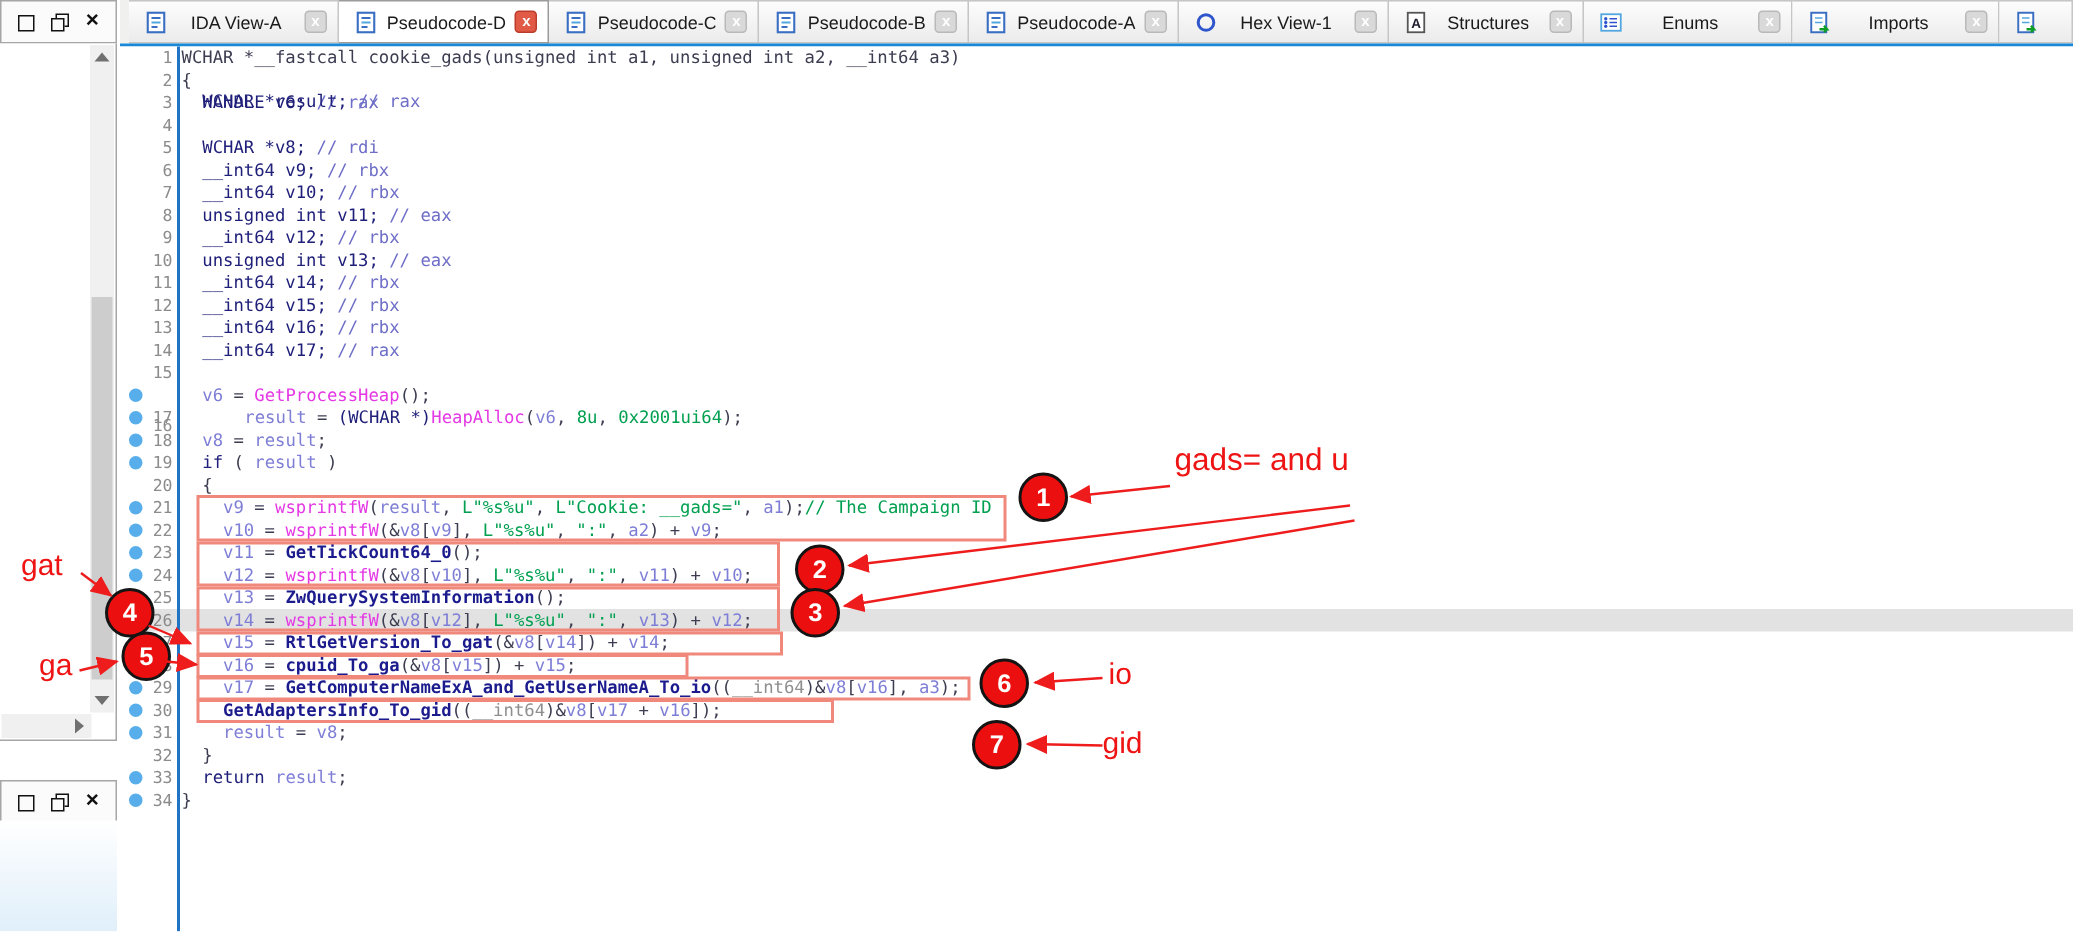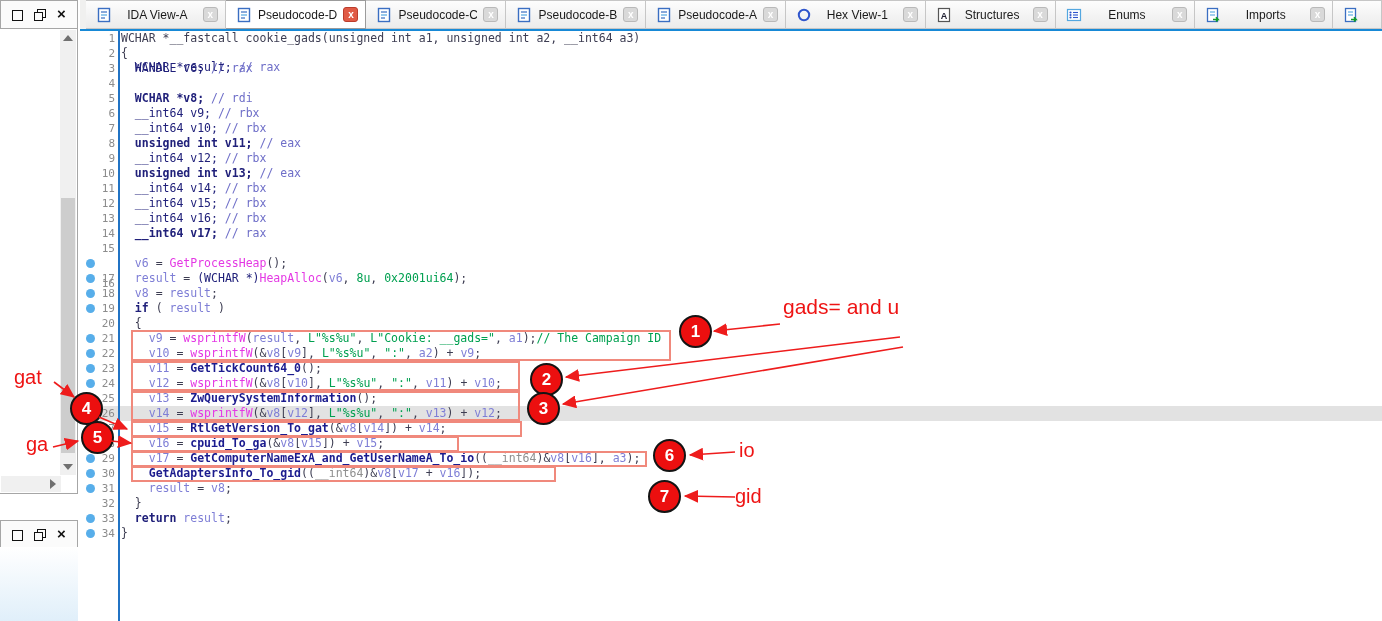--- a/index.html
+++ b/index.html
@@ -51,21 +51,21 @@
 
   
   #codearea{position:absolute;left:80px;top:31px;width:1302px;height:590px;background:#fff;}
   #curline{position:absolute;left:0px;top:375px;width:1302px;height:15px;background:#e2e2e2;}
   .gutline{position:absolute;left:38px;top:0;width:2px;height:590px;background:#2173c4;}
   .lnum{position:absolute;left:2px;width:33px;text-align:right;color:#8c8c8c;
         font-family:"DejaVu Sans Mono",monospace;font-size:11px;line-height:15px;}
   .dot{position:absolute;left:6px;width:9px;height:9px;border-radius:50%;background:#57aeea;}
   .cline{position:absolute;left:41px;margin:0;font-family:"DejaVu Sans Mono",monospace;
          font-size:11.5px;line-height:15px;white-space:pre;}
-  .t{color:#3d3d52;} .k{color:#20207a;} .kb{color:#20207a;font-weight:bold;margin-top:40px;}
+  .t{color:#3d3d52;} .k{color:#20207a;} .kb{color:#20207a;font-weight:normal;margin-top:40px;}
   .v{color:#7e7ed6;} .f{color:#e438e4;} .sf{color:#1b1b8e;font-weight:bold;}
   .s{color:#00a050;} .cm{color:#00a050;} .c{color:#6e6ec8;} .g{color:#8f8f8f;}
 
   
   .rbox{position:absolute;border:2px solid #f0897c;box-sizing:border-box;pointer-events:none;}
   .rcircle{position:absolute;width:33px;height:33px;border-radius:50%;background:#ec0f0f;
            border:2px solid #141414;box-sizing:border-box;color:#fff;font-weight:bold;
            font-size:17px;display:flex;align-items:center;justify-content:center;
            font-family:"Liberation Sans",sans-serif;pointer-events:none;}
   .rlabel{position:absolute;color:#ee1414;font-family:"Liberation Sans",sans-serif;
@@ -274,21 +274,21 @@
         <pre class="cline" style="top: 180px;"><span class="k">  __int64 v16; </span><span class="c">// rbx</span></pre>
         <div class="lnum" style="top: 195px;">14</div>
         <pre class="cline" style="top: 195px;"><span class="kb">  __int64 v17; </span><span class="c">// rax</span></pre>
         <div class="lnum" style="top: 210px;">15</div>
         <pre class="cline" style="top: 210px;"></pre>
         <div class="dot" style="top: 228px;"></div>
         <div class="lnum" style="top: 225px; margin-top: 20px;">16</div>
         <pre class="cline" style="top: 225px;"><span class="t">  </span><span class="v">v6</span><span class="t"> = </span><span class="f">GetProcessHeap</span><span class="t">();</span></pre>
         <div class="dot" style="top: 243px;"></div>
         <div class="lnum" style="top: 240px;">17</div>
-        <pre class="cline" style="top: 240px;"><span class="t">  </span><span class="v">result</span><span class="t"> = </span><span class="k">(WCHAR *)</span><span class="f">HeapAlloc</span><span class="t">(</span><span class="v">v6</span><span class="t">, </span><span class="s">8u</span><span class="t">, </span><span class="s">0x2001ui64</span><span class="t">);</span></pre>
+        <pre class="cline" style="top: 240px; padding-left: 28px;"><span class="t">  </span><span class="v">result</span><span class="t"> = </span><span class="k">(WCHAR *)</span><span class="f">HeapAlloc</span><span class="t">(</span><span class="v">v6</span><span class="t">, </span><span class="s">8u</span><span class="t">, </span><span class="s">0x2001ui64</span><span class="t">);</span></pre>
         <div class="dot" style="top: 258px;"></div>
         <div class="lnum" style="top: 255px;">18</div>
         <pre class="cline" style="top: 255px;"><span class="t">  </span><span class="v">v8</span><span class="t"> = </span><span class="v">result</span><span class="t">;</span></pre>
         <div class="dot" style="top: 273px;"></div>
         <div class="lnum" style="top: 270px;">19</div>
         <pre class="cline" style="top: 270px;"><span class="t">  </span><span class="kb">if</span><span class="t"> ( </span><span class="v">result</span><span class="t"> )</span></pre>
         <div class="lnum" style="top: 285px;">20</div>
         <pre class="cline" style="top: 285px;"><span class="t">  {</span></pre>
         <div class="dot" style="top: 303px;"></div>
         <div class="lnum" style="top: 300px;">21</div>

